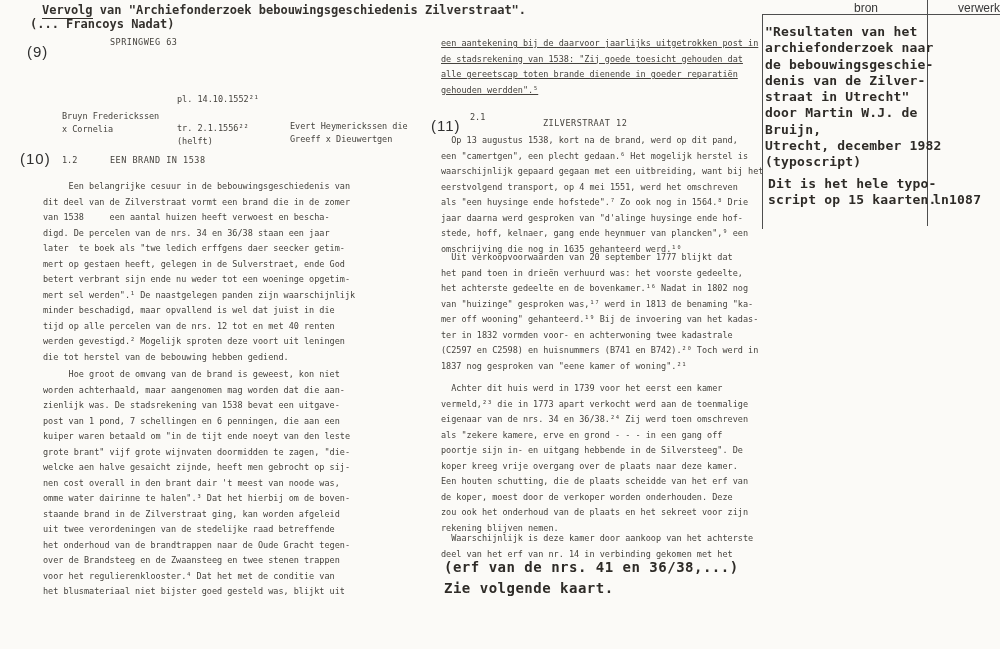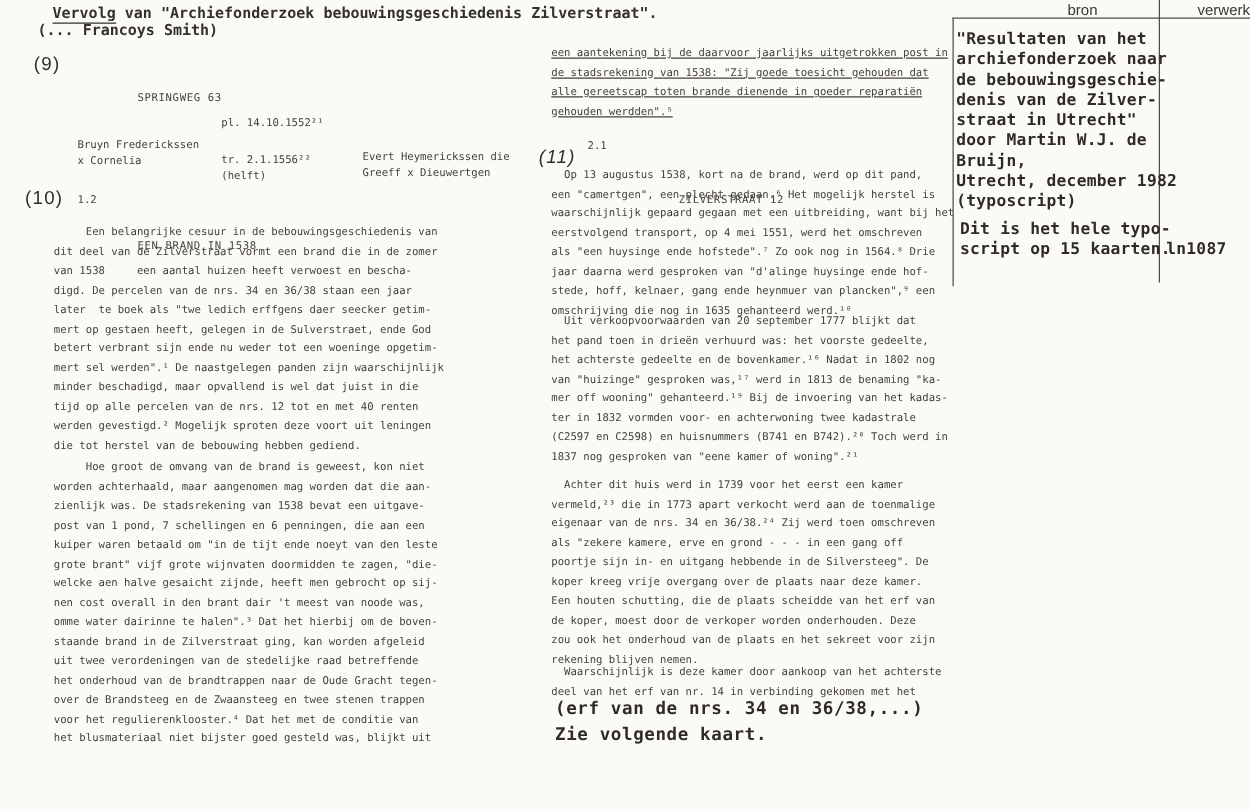--- a/index.html
+++ b/index.html
@@ -10,33 +10,33 @@
   }
   .abs { position:absolute; }
   .mono { font-family:"DejaVu Sans Mono", monospace; color:#45423d; }
   .lines { white-space:pre; }
   .body-text { font-size:8.5px; line-height:15.5px; letter-spacing:0; }
   .tight { font-size:8.5px; line-height:13px; }
   .doc-title { font-size:12px; font-weight:bold; color:#34312d; white-space:pre; }
   .u { border-bottom:1.5px solid #34312d; padding-bottom:1px;margin-left:12px; }
   .card-label { font-family:"Liberation Sans", sans-serif; font-size:15px; color:#2f2f2f; letter-spacing:1px; }
   .sec-no { font-size:8.5px; }
-  .sec-title { font-size:8.5px; letter-spacing:0.5px;margin-top:37px; }
+  .sec-title { font-size:8.5px; letter-spacing:0.5px; }
   .big-type { font-size:13px; line-height:16.3px; font-weight:bold; color:#2e2b27; letter-spacing:0.2px; }
   .closing { font-size:14px; line-height:20px; font-weight:bold; color:#2e2b27; letter-spacing:0.5px; }
   .form-label { font-family:"Liberation Sans", sans-serif; font-size:12px; color:#373737;padding-left:24px; }
   .rule { background:#4e4e4e; }
 </style>
 </head>
 <body>
 
 <div class="page">
 
   <div class="abs doc-title" style="left:30px; top:3px;"><span class="u">Vervolg</span><span> van "Archiefonderzoek bebouwingsgeschiedenis Zilverstraat".</span></div>
-  <div class="abs doc-title" style="left:30px; top:17px;">(... Francoys Smith)</div>
+  <div class="abs doc-title" style="left:30px; top:17px;">(... Francoys Nadat)</div>
 
   <div class="abs card-label" style="left:27px; top:43px;">(9)</div>
   <div class="abs mono sec-title" style="left:110px; top:37px;">SPRINGWEG 63</div>
   <div class="abs mono tight lines" style="left:177px; top:93px;">pl. 14.10.1552²¹</div>
   <div class="abs mono tight lines" style="left:62px; top:110px;">Bruyn Frederickssen
 x Cornelia</div>
   <div class="abs mono tight lines" style="left:177px; top:122px;">tr. 2.1.1556²²
 (helft)</div>
   <div class="abs mono tight lines" style="left:290px; top:120px;">Evert Heymerickssen die
 Greeff x Dieuwertgen</div>
@@ -70,21 +70,21 @@
 het onderhoud van de brandtrappen naar de Oude Gracht tegen-
 over de Brandsteeg en de Zwaansteeg en twee stenen trappen
 voor het regulierenklooster.⁴ Dat het met de conditie van
 het blusmateriaal niet bijster goed gesteld was, blijkt uit</div>
 
   <div class="abs mono body-text lines" style="left:441px; top:36px;text-decoration:underline;">een aantekening bij de daarvoor jaarlijks uitgetrokken post in
 de stadsrekening van 1538: "Zij goede toesicht gehouden dat
 alle gereetscap toten brande dienende in goeder reparatiën
 gehouden werdden".⁵</div>
 
-  <div class="abs card-label" style="left:431px; top:117px;font-style:italic;">(11)</div>
+  <div class="abs card-label" style="left:431px; top:117px;">(11)</div>
   <div class="abs mono sec-no" style="left:470px; top:112px;">2.1</div>
   <div class="abs mono sec-title" style="left:543px; top:118px;">ZILVERSTRAAT 12</div>
   <div class="abs mono body-text lines" style="left:441px; top:133px;">  Op 13 augustus 1538, kort na de brand, werd op dit pand,
 een "camertgen", een plecht gedaan.⁶ Het mogelijk herstel is
 waarschijnlijk gepaard gegaan met een uitbreiding, want bij het
 eerstvolgend transport, op 4 mei 1551, werd het omschreven
 als "een huysinge ende hofstede".⁷ Zo ook nog in 1564.⁸ Drie
 jaar daarna werd gesproken van "d'alinge huysinge ende hof-
 stede, hoff, kelnaer, gang ende heynmuer van plancken",⁹ een
 omschrijving die nog in 1635 gehanteerd werd.¹⁰</div>
@@ -101,21 +101,21 @@
 eigenaar van de nrs. 34 en 36/38.²⁴ Zij werd toen omschreven
 als "zekere kamere, erve en grond - - - in een gang off
 poortje sijn in- en uitgang hebbende in de Silversteeg". De
 koper kreeg vrije overgang over de plaats naar deze kamer.
 Een houten schutting, die de plaats scheidde van het erf van
 de koper, moest door de verkoper worden onderhouden. Deze
 zou ook het onderhoud van de plaats en het sekreet voor zijn
 rekening blijven nemen.</div>
   <div class="abs mono body-text lines" style="left:441px; top:531px;">  Waarschijnlijk is deze kamer door aankoop van het achterste
 deel van het erf van nr. 14 in verbinding gekomen met het</div>
-  <div class="abs mono closing lines" style="left:444px; top:557px;">(erf van de nrs. 34 en 36/38,...)</div>
+  <div class="abs mono closing lines" style="left:444px; top:557px;">(erf van de nrs. 41 en 36/38,...)</div>
   <div class="abs mono closing lines" style="left:444px; top:578px;">Zie volgende kaart.</div>
 
   <div class="abs rule" style="left:762px; top:14px; width:238px; height:1px;"></div>
   <div class="abs rule" style="left:762px; top:14px; width:1px; height:215px;"></div>
   <div class="abs rule" style="left:927px; top:0px; width:1px; height:226px;"></div>
   <div class="abs form-label" style="left:830px; top:1px;">bron</div>
   <div class="abs form-label" style="left:934px; top:1px;">verwerkt</div>
   <div class="abs mono big-type lines" style="left:765px; top:24px;">"Resultaten van het
 archiefonderzoek naar
 de bebouwingsgeschie-

